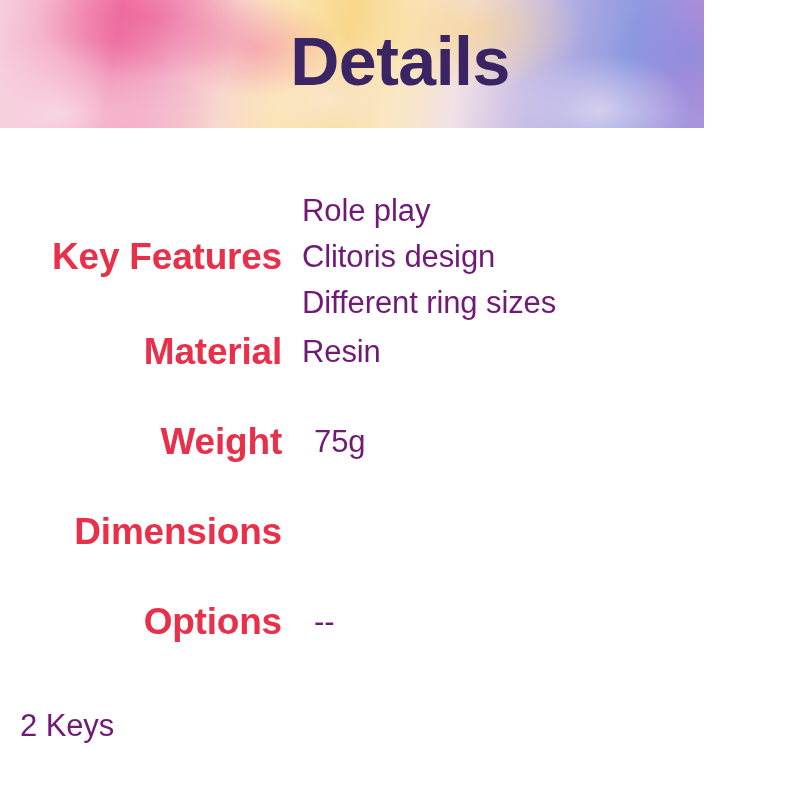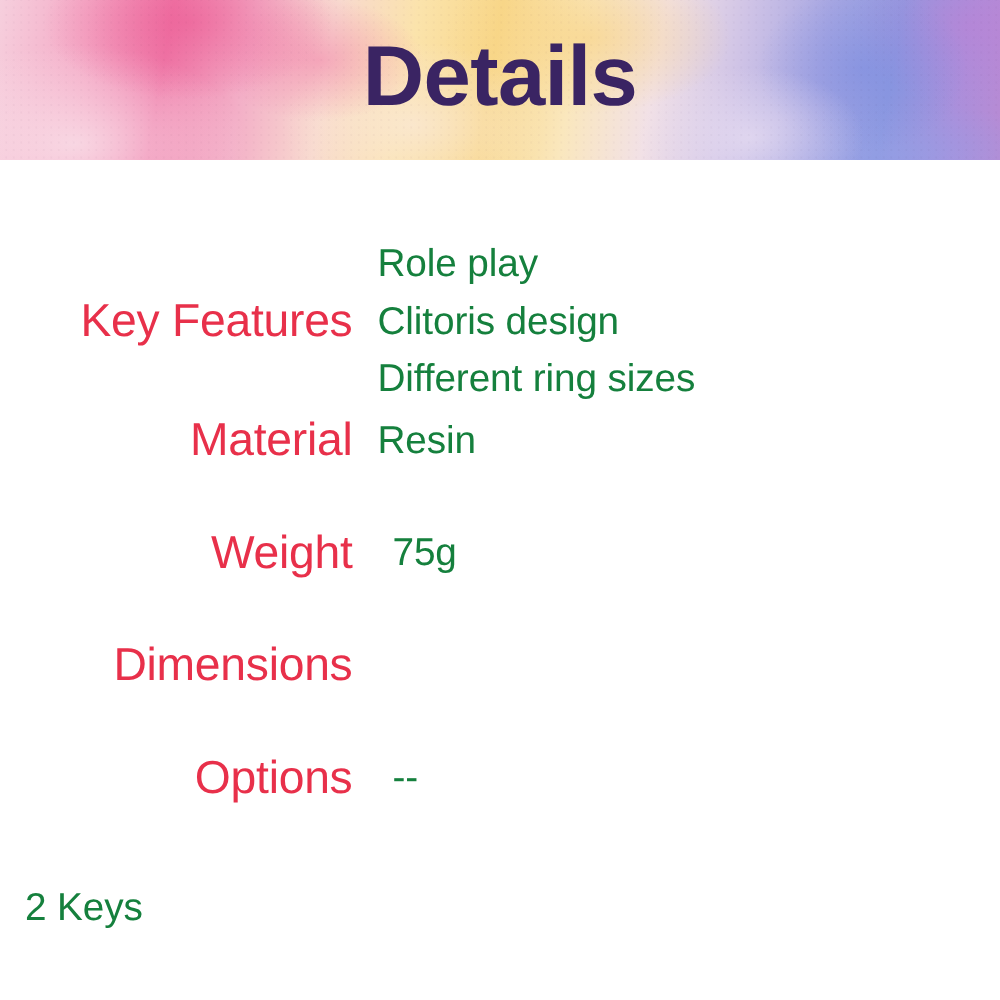--- a/index.html
+++ b/index.html
@@ -21,21 +21,21 @@
     height: 800px;
     background: #ffffff;
     overflow: hidden;
   }
 
   
   .banner {
     position: absolute;
     left: 0;
     top: 0;
-    width: 800px;
+    width: 704px;
     height: 128px;
     overflow: hidden;
   }
 
   .banner-wash {
     position: absolute;
     inset: 0;
   }
 
   
@@ -116,30 +116,30 @@
     display: flex;
     align-items: center;
   }
 
   .spec-label {
     width: 282px;
     flex: 0 0 282px;
     text-align: right;
     color: #e8304a;
     font-size: 37px;
-    font-weight: 400;
+    font-weight: 700;
     line-height: 1.12;
     letter-spacing: -0.2px;
     white-space: nowrap;
   }
 
   .spec-value {
     flex: 1 1 auto;
     padding-left: 20px;
-    color: #15803d;
+    color: #701a75;
     font-size: 31px;
     font-weight: 400;
     line-height: 1.48;
     letter-spacing: -0.1px;
   }
 
   .spec-value .vline {
     display: block;
     white-space: nowrap;
   }

